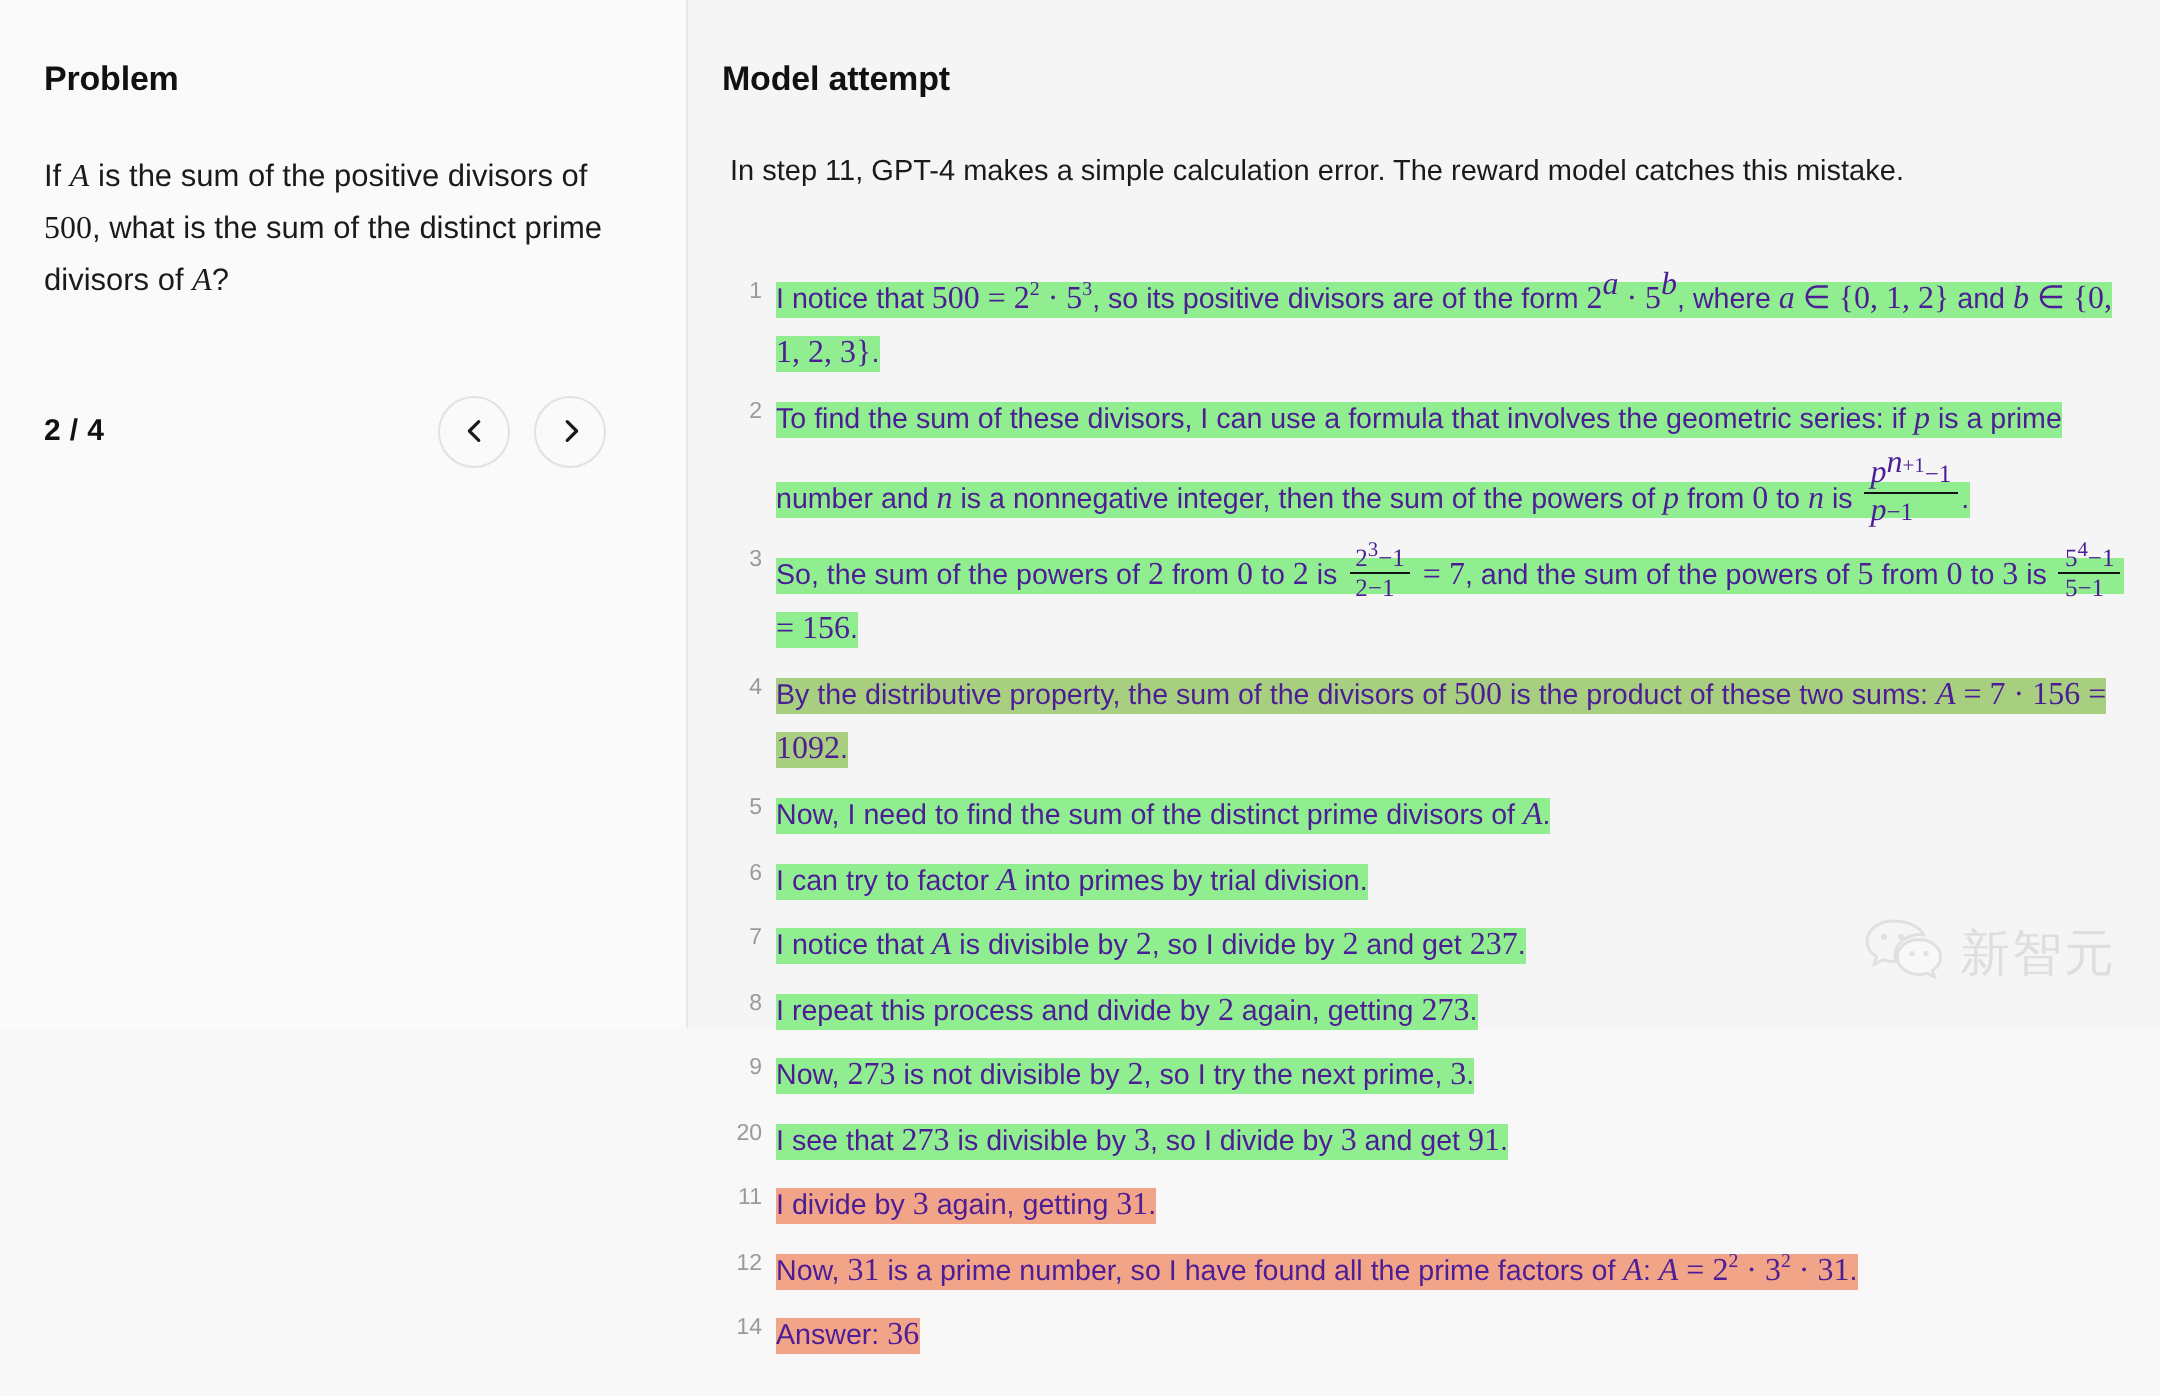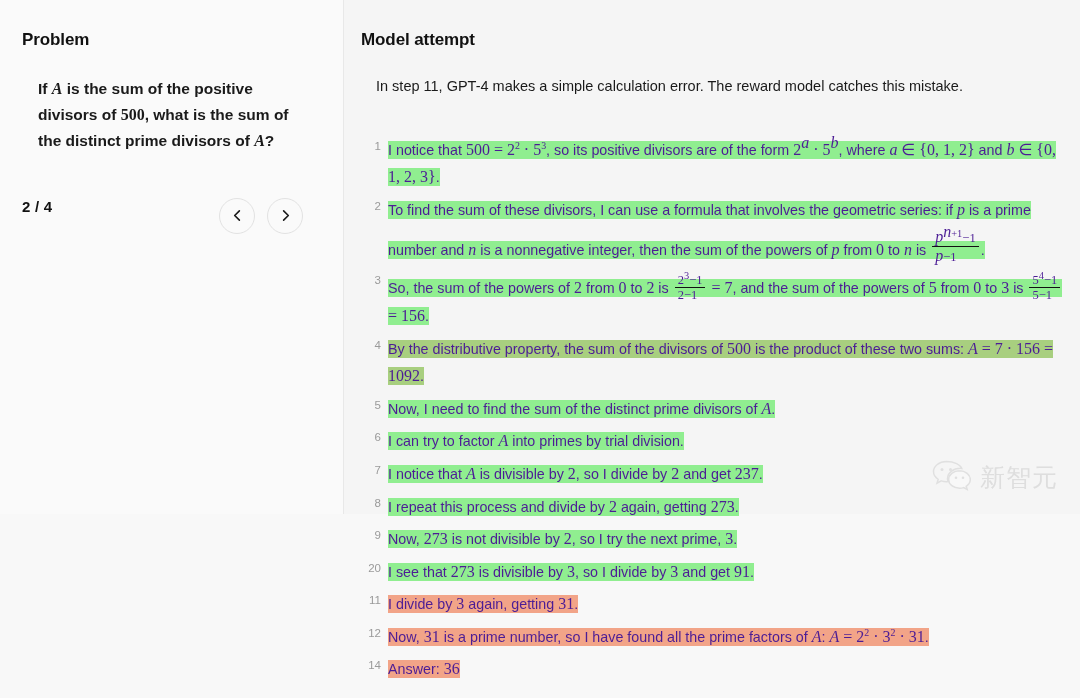--- a/index.html
+++ b/index.html
@@ -35,25 +35,25 @@
     font-size: 17px;
     font-weight: bold;
     letter-spacing: -0.1px;
     color: #111111;
     margin: 0 0 26px 0;
   }
   .problem-text {
     font-size: 15.5px;
     line-height: 1.62;
     color: #1a1a1a;
-    margin: 16px;
-    font-weight: bold;
+    margin: 0;
   }
   .pager {
     display: flex;
+    align-items: center;
     justify-content: space-between;
     margin-top: 44px;
     padding-right: 18px;
   }
   .pager-count {
     font-size: 15px;
     font-weight: bold;
     color: #111111;
     letter-spacing: 0.2px;
   }
@@ -80,21 +80,21 @@
     flex: 1 1 auto;
     box-sizing: border-box;
     padding: 30px 14px 0 17px;
     background: #f5f5f5;
     position: relative;
   }
   .attempt-desc {
     font-size: 14.5px;
     line-height: 1.5;
     color: #1a1a1a;
-    margin: 26px 0 0 15px;
+    margin: 26px 0 0 4px;
   }
   .steps {
     margin-top: 38px;
   }
   .step {
     display: flex;
     align-items: flex-start;
     margin-bottom: 5px;
   }
   .step-num {

